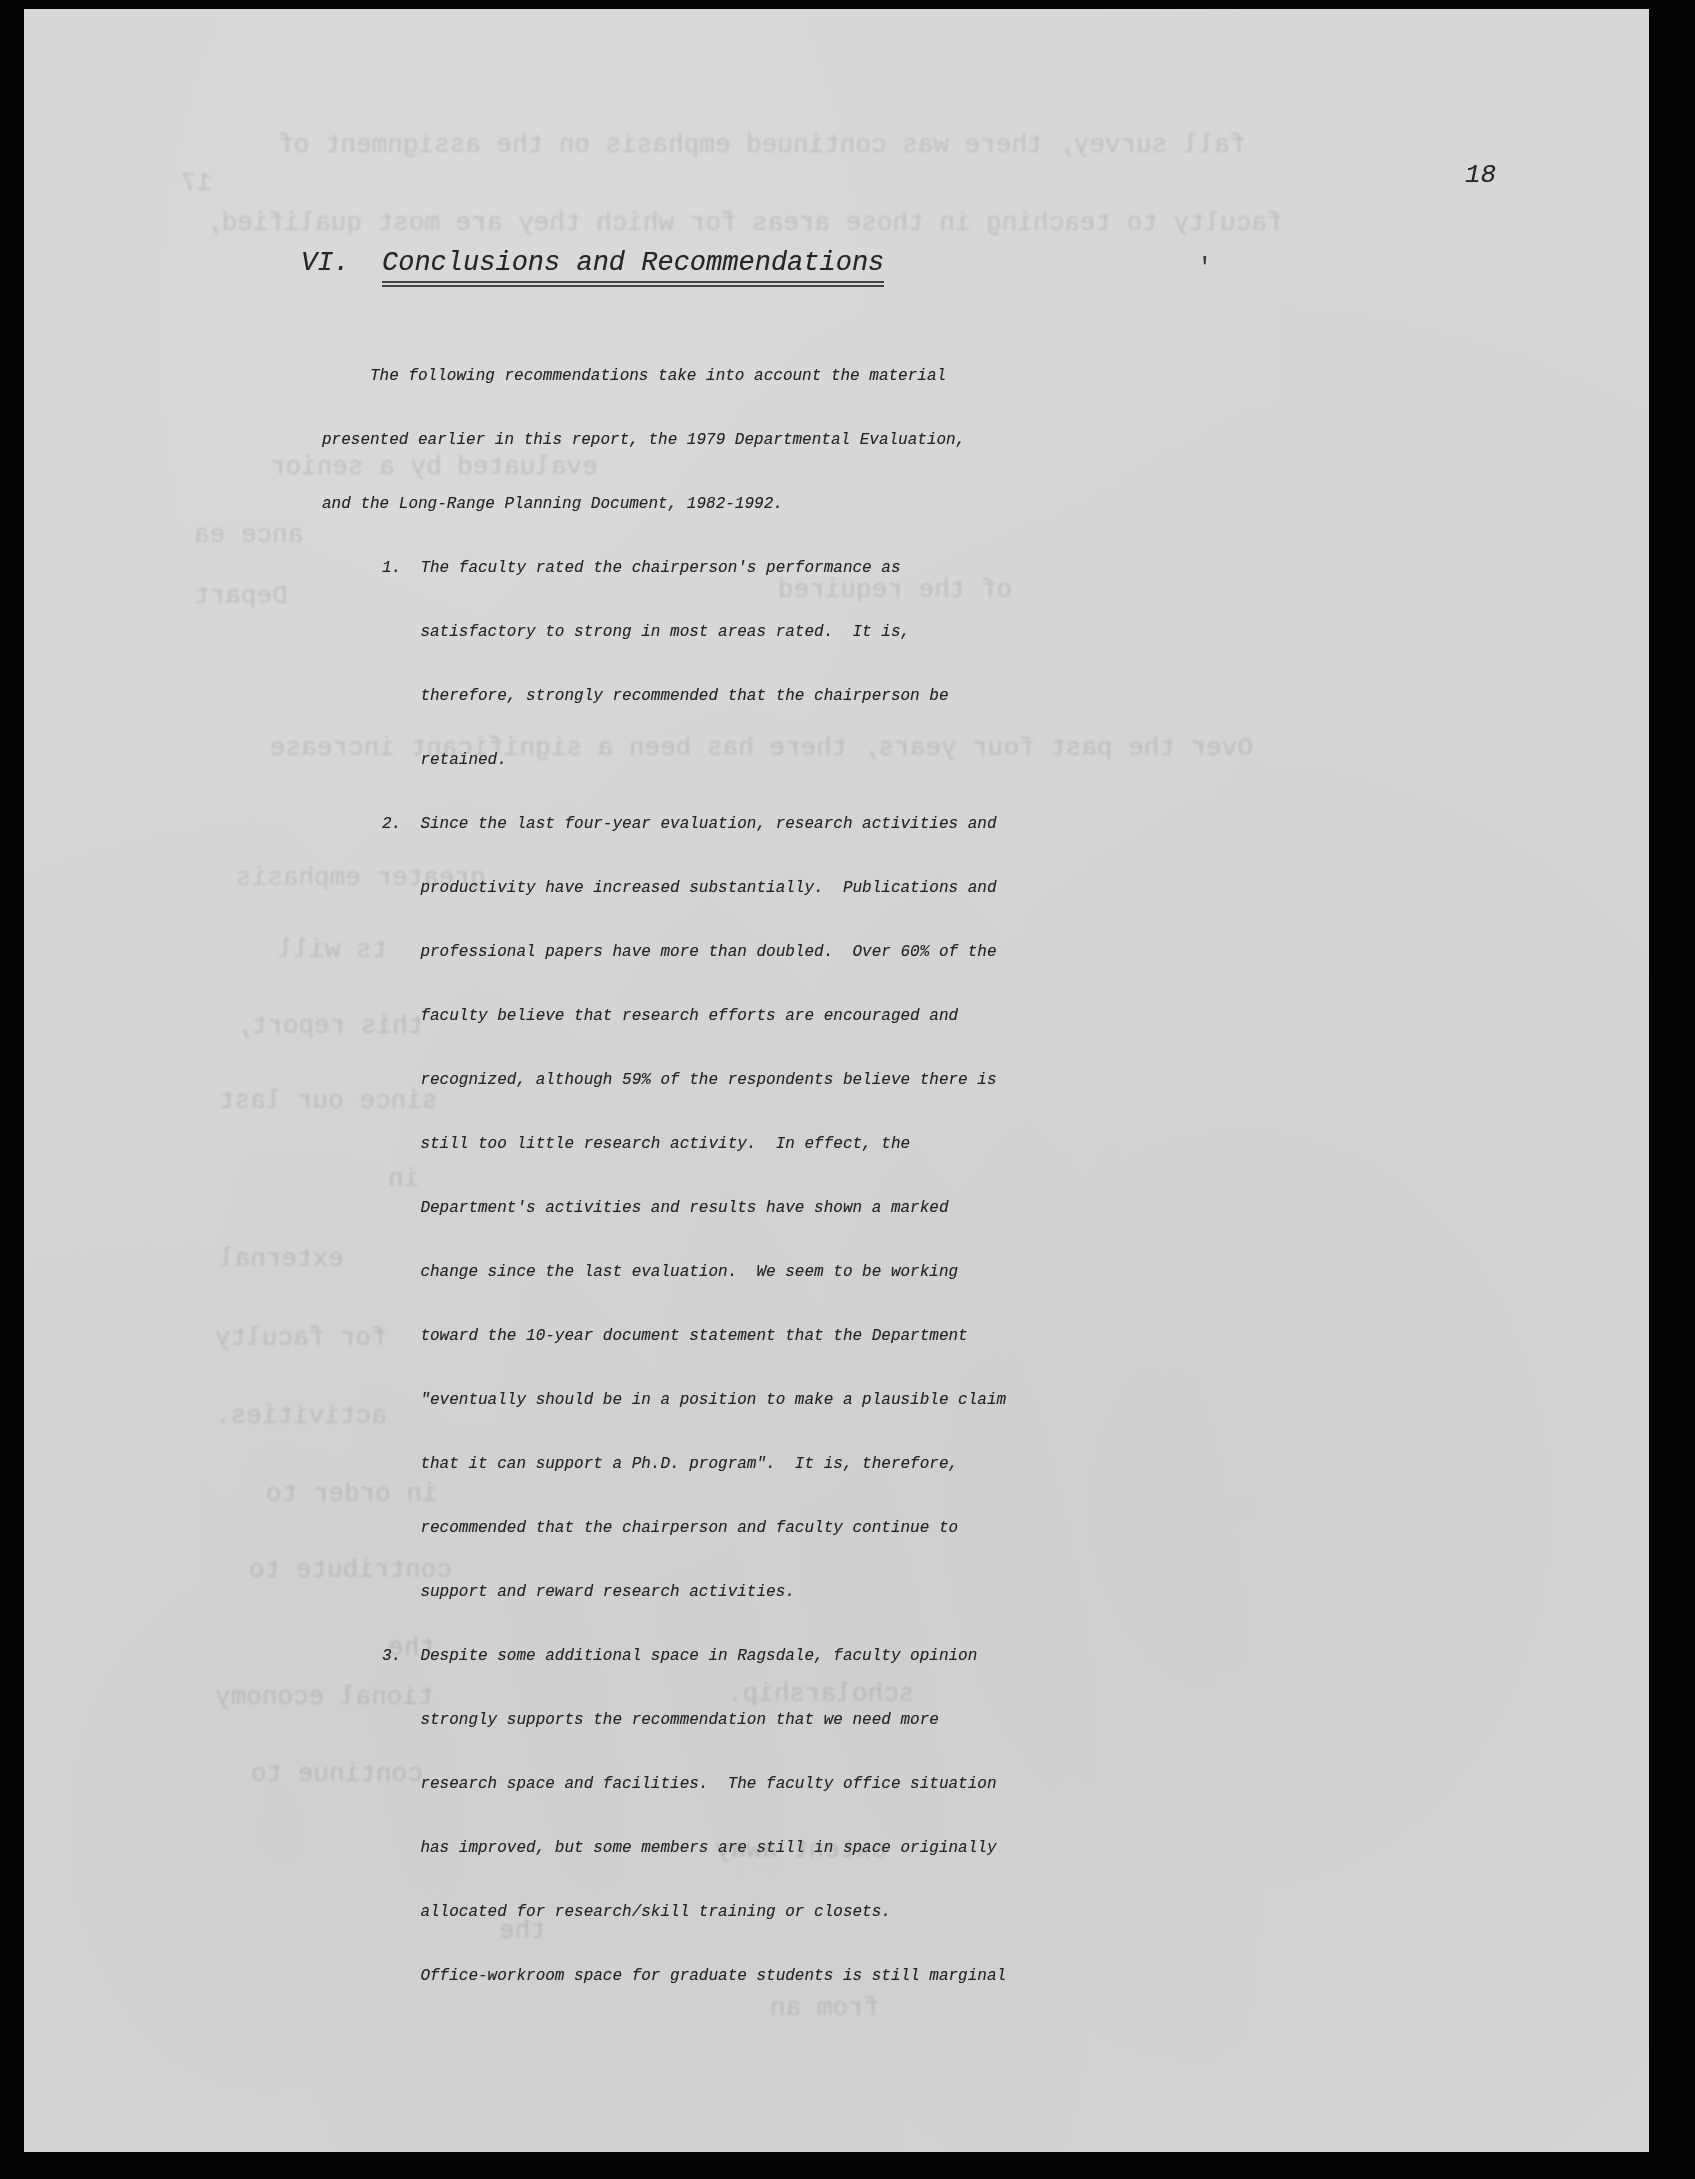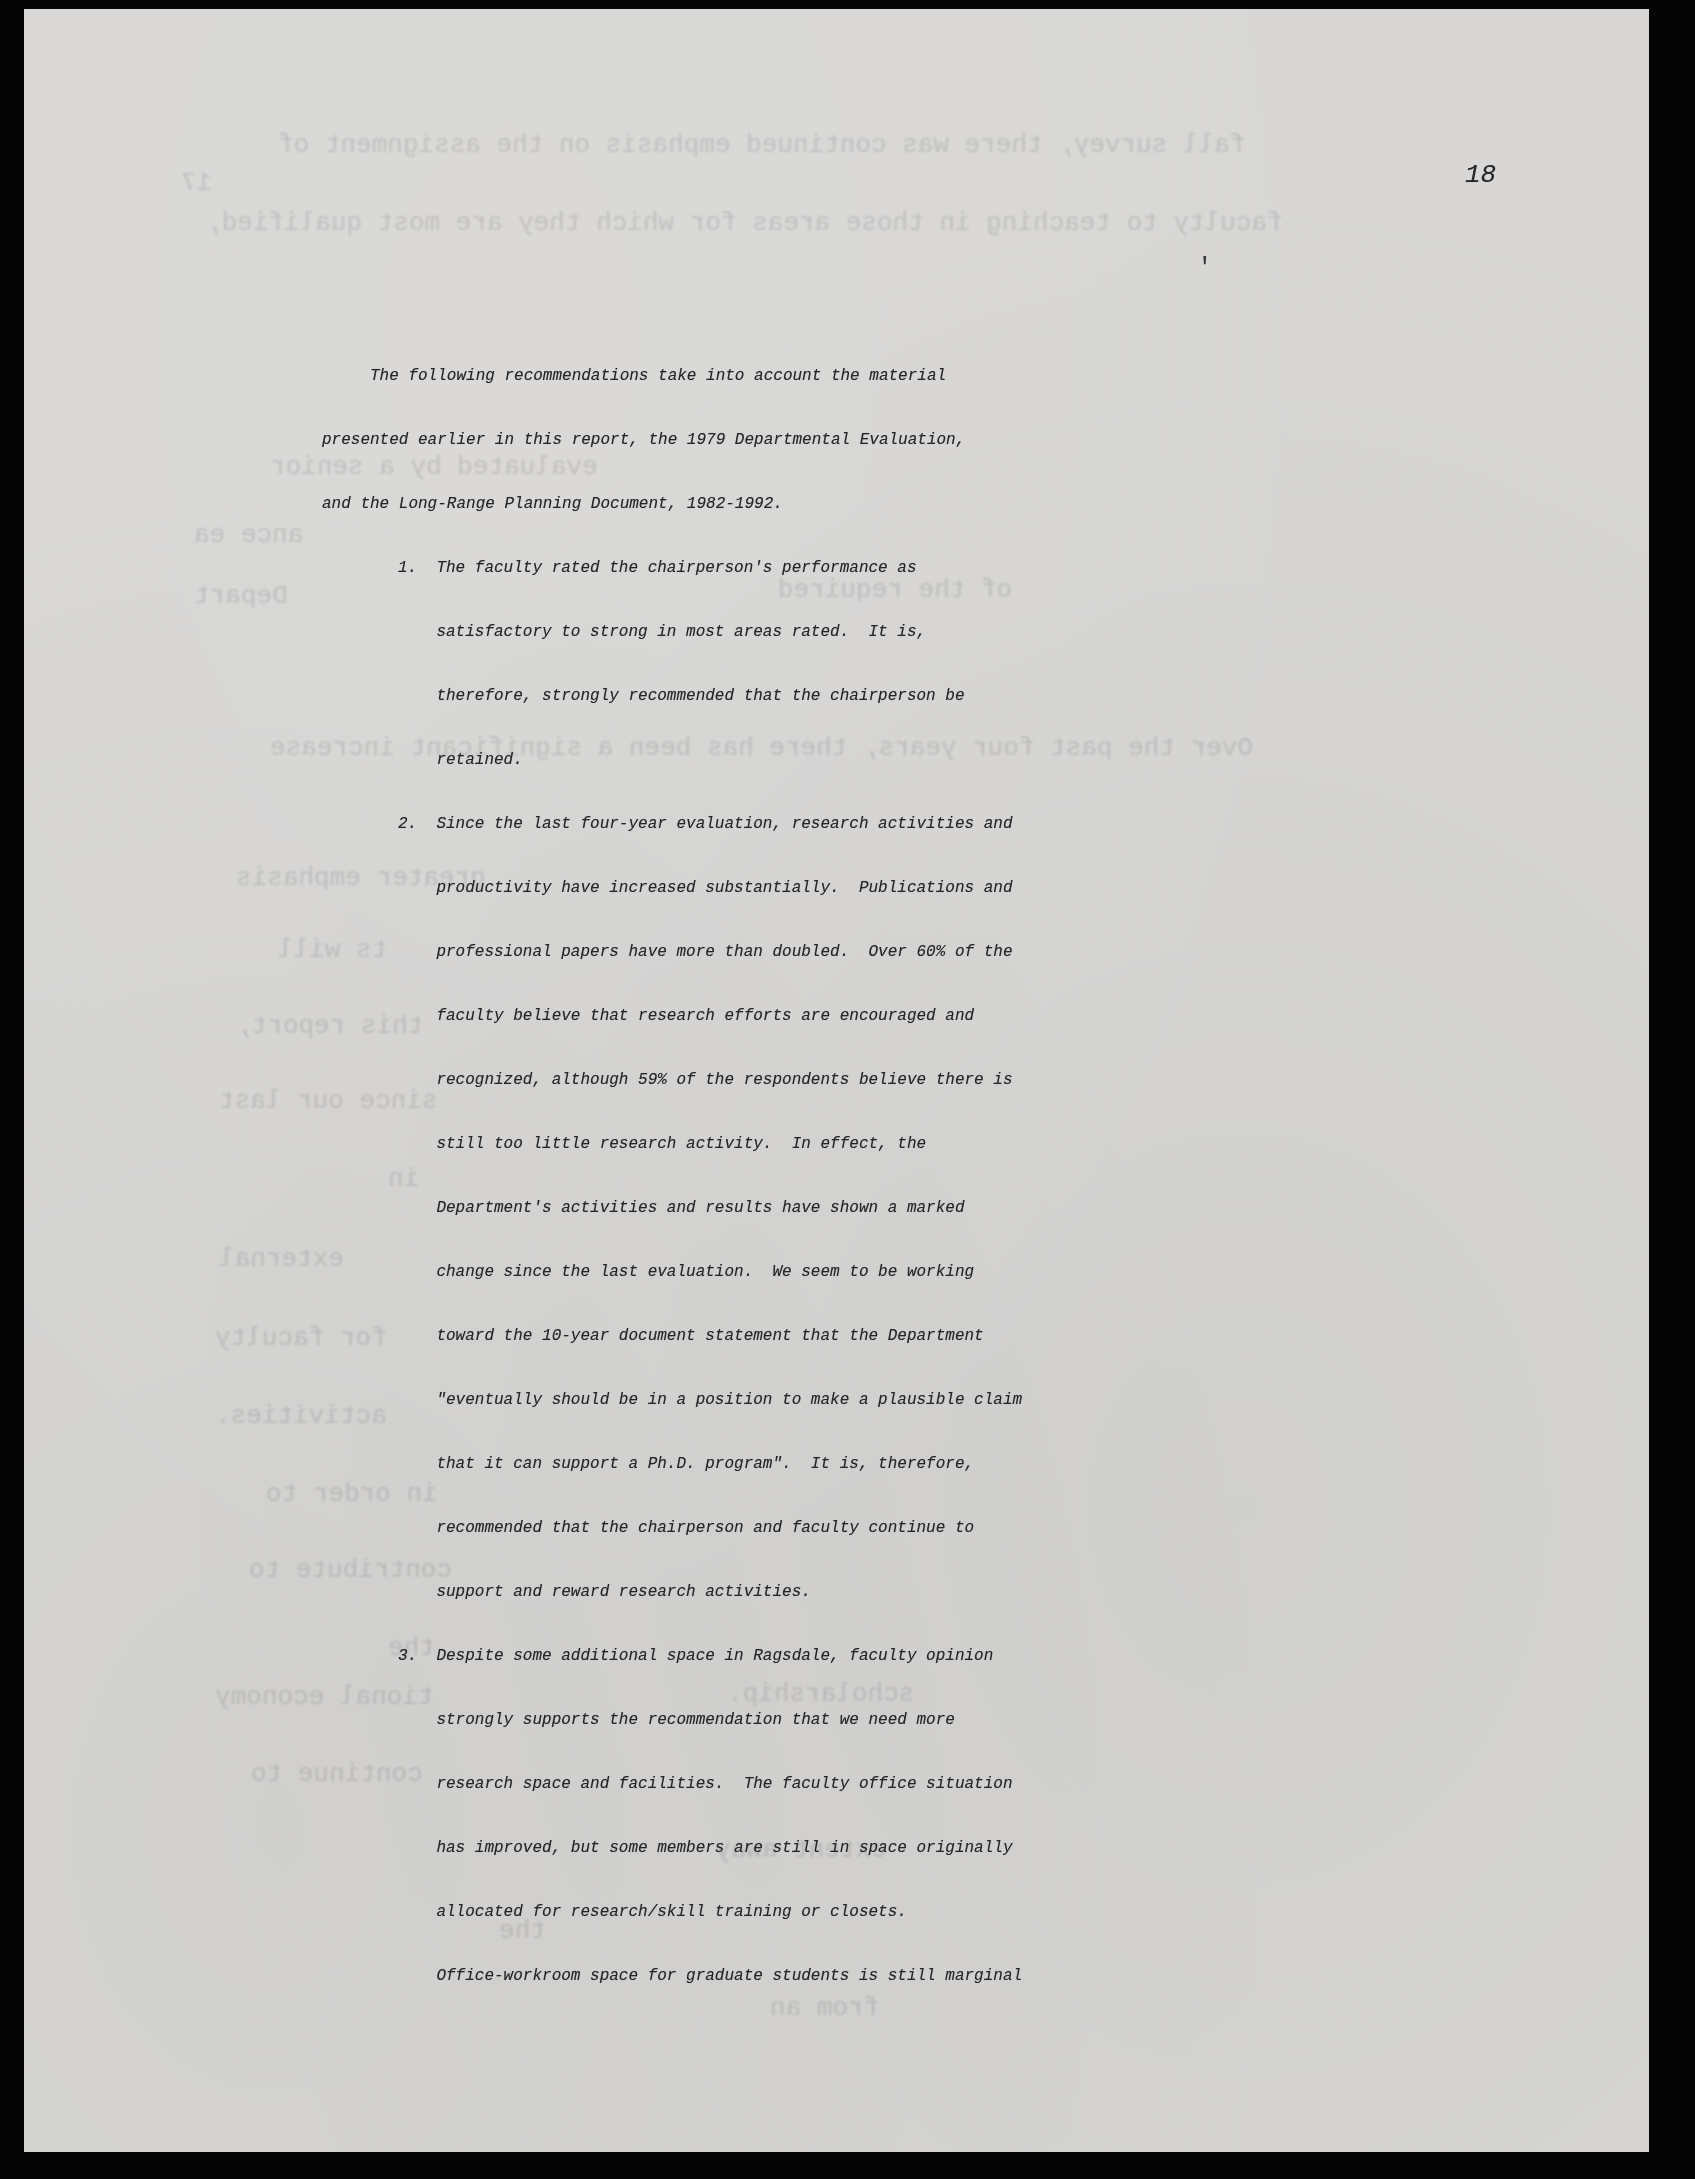--- a/index.html
+++ b/index.html
@@ -35,21 +35,21 @@
     padding-bottom:3.4px;
   }
   .content{
     position:absolute;top:335px;left:298px;width:1127px;
   }
   .block{
     white-space:pre;
     font-size:16px;
     line-height:64px;
   }
-  .item{margin-left:76px;}
+  .item{margin-left:60px;}
   .bleed-layer{position:absolute;inset:0;pointer-events:none;}
   .bleed-line{
     position:absolute;
     white-space:pre;
     font-size:26px;line-height:34px;
     color:rgba(75,75,78,0.55);
     opacity:0.32;
     transform:scaleX(-1);
     filter:blur(1px);
     font-family:"Liberation Mono","DejaVu Sans Mono",monospace;
@@ -89,20 +89,21 @@
       <div class="bleed-line" style="top: 1748px; left: 227px;">continue to</div>
       <div class="bleed-line" style="top: 1824px; left: 691px;">extent away</div>
       <div class="bleed-line" style="top: 1905px; left: 475px;">the</div>
       <div class="bleed-line" style="top: 1982px; left: 746px;">from an</div>
     </div>
 
   <div class="page-number ink">18</div>
 
   <div class="stray-mark">'</div>
 
+  <div class="heading ink"><span>VI.</span><span>  </span><span class="title">Conclusions and Recommendations</span></div>
 
   <div class="content">
     <div class="block ink">     The following recommendations take into account the material
 presented earlier in this report, the 1979 Departmental Evaluation,
 and the Long-Range Planning Document, 1982-1992.</div>
     <div class="block item ink">1.  The faculty rated the chairperson's performance as
     satisfactory to strong in most areas rated.  It is,
     therefore, strongly recommended that the chairperson be
     retained.</div>
     <div class="block item ink">2.  Since the last four-year evaluation, research activities and

